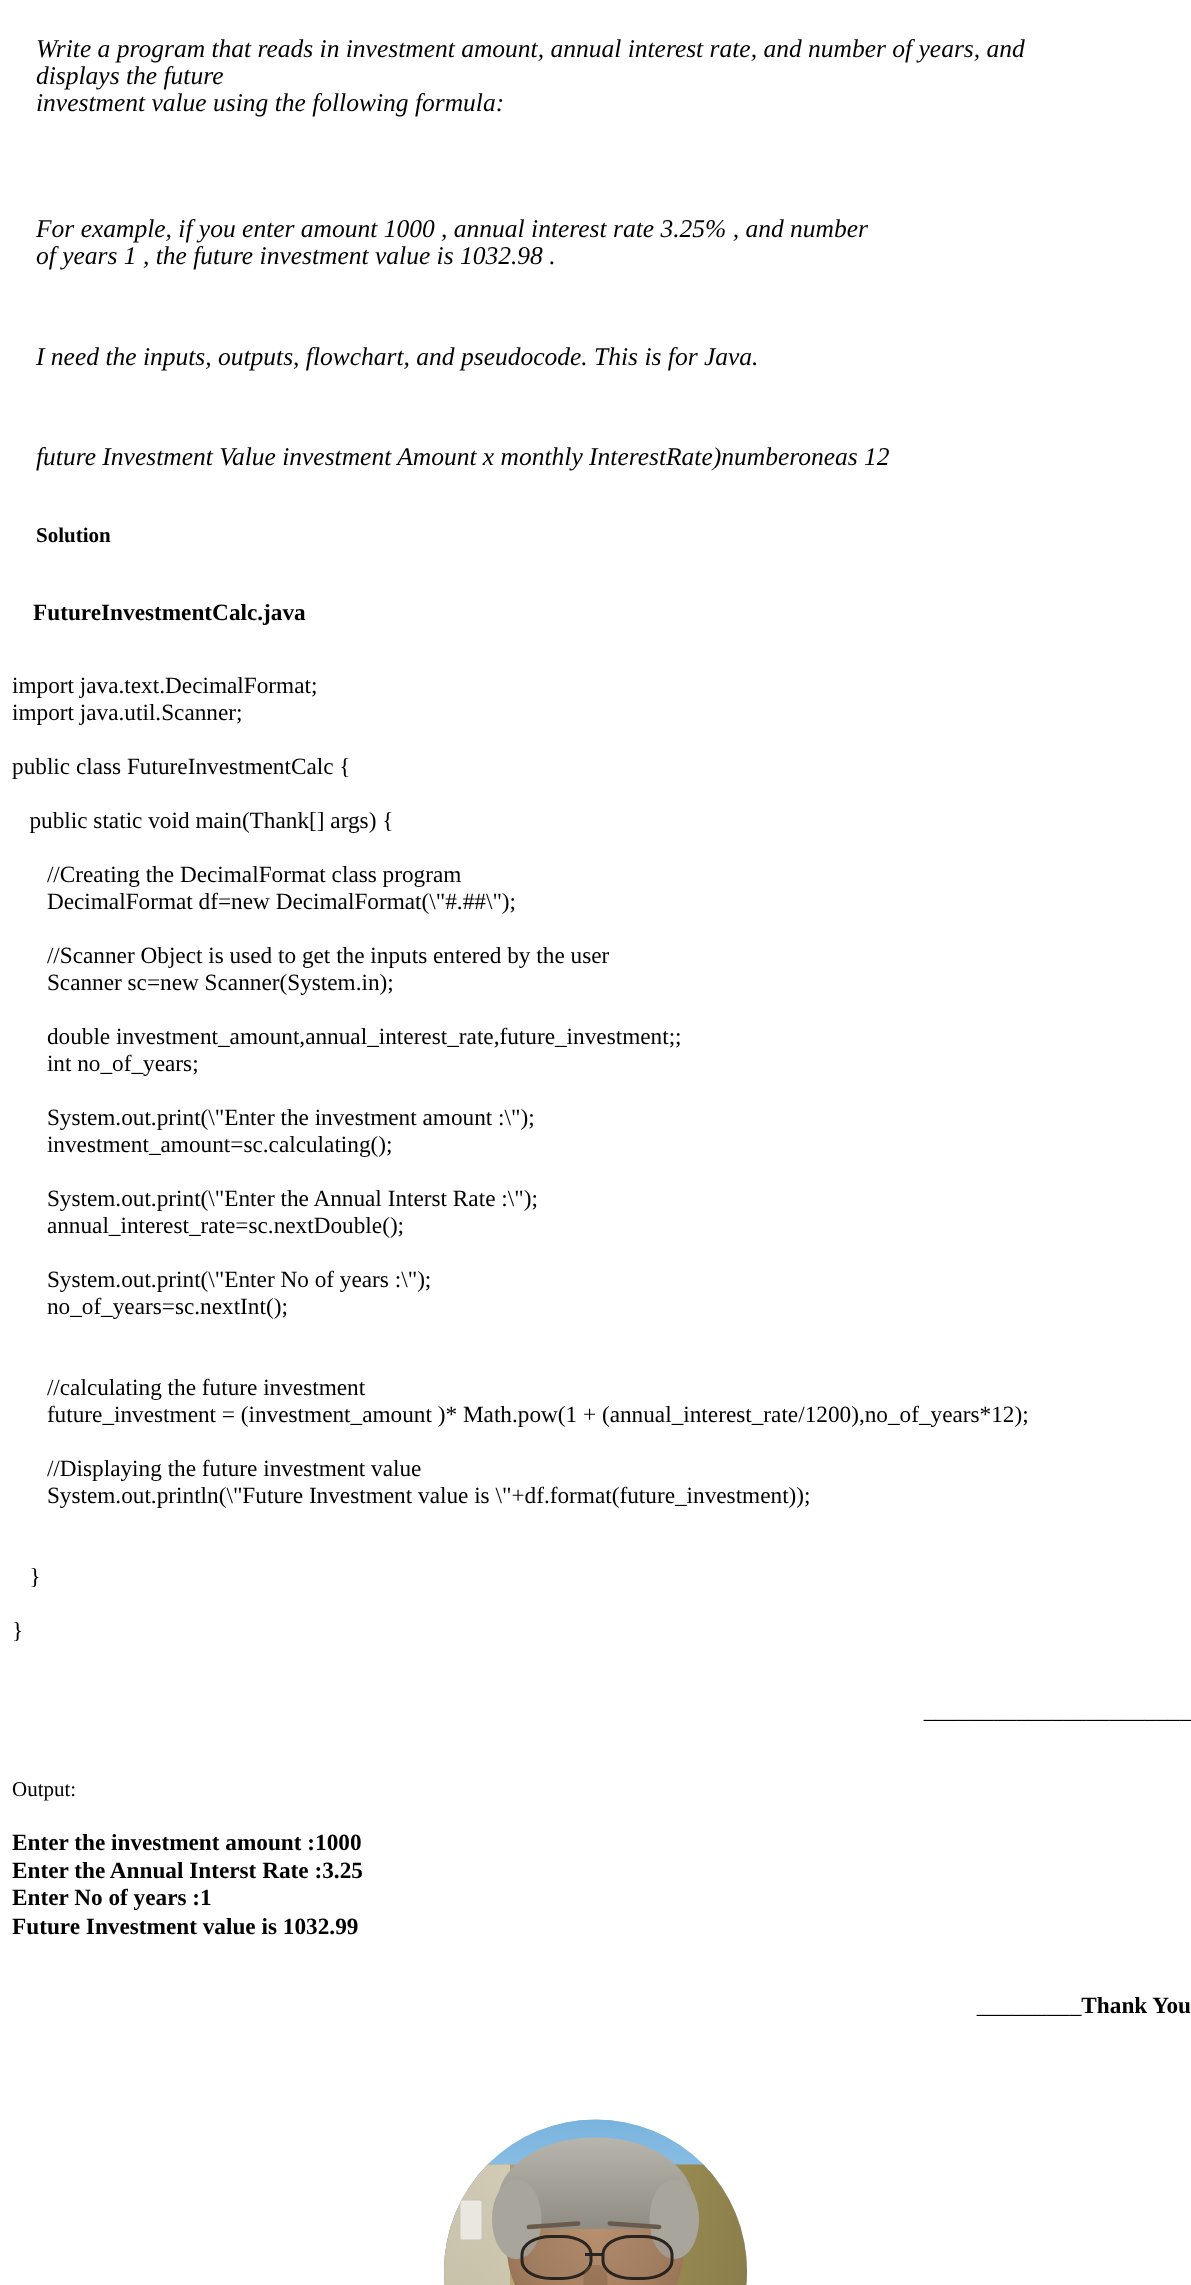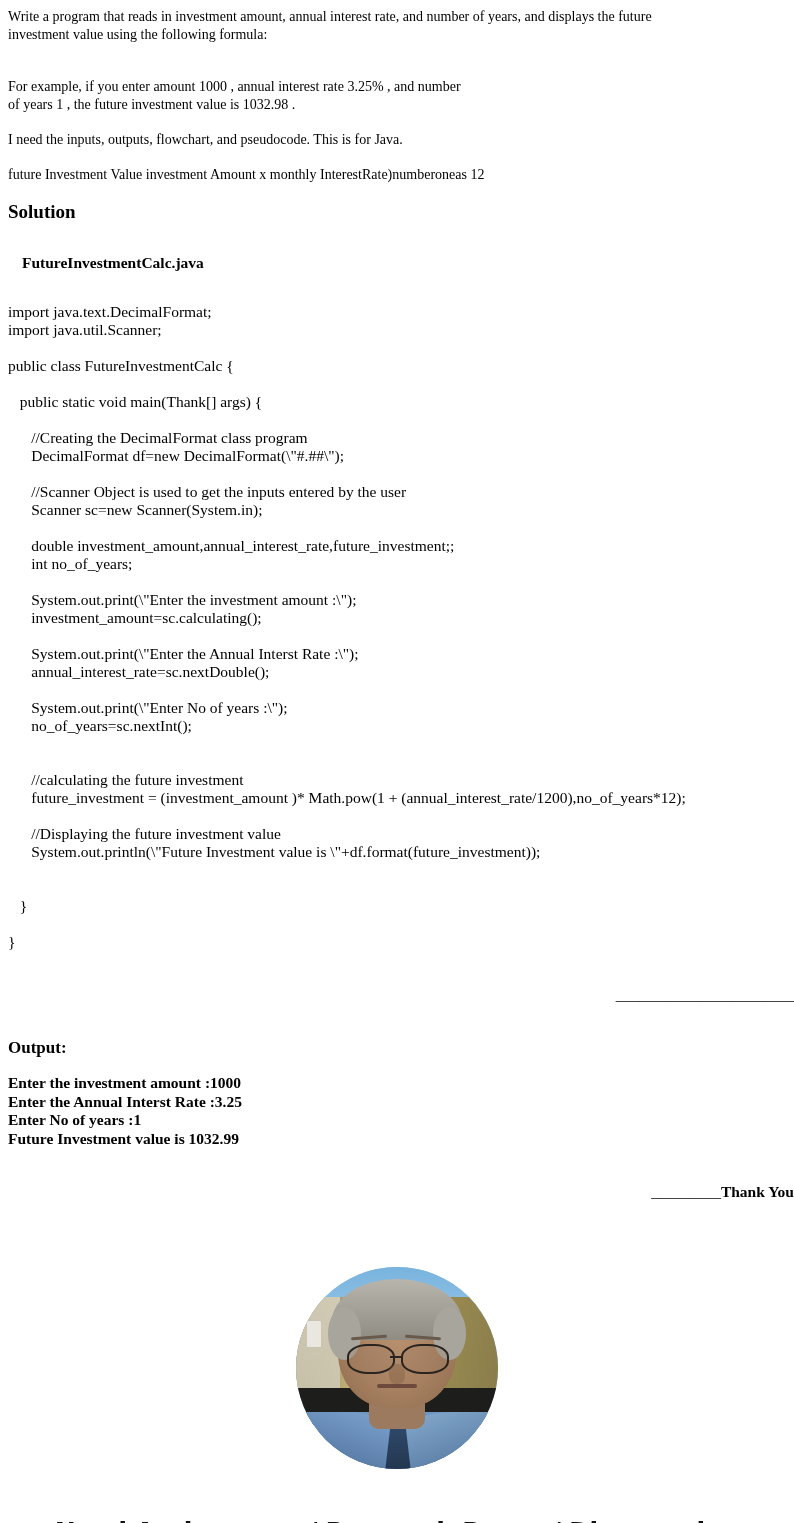--- a/index.html
+++ b/index.html
@@ -17,46 +17,47 @@
   }
   .page {
     width: 794px;
     position: relative;
   }
   
   .prose {
     padding: 8px 40px 0 8px;
   }
   .para {
-    font-size: 14px;
-    line-height: 18px;
-    margin: 0;
+    font-size: 17px;
+    line-height: 18px;
+    margin: 16px;
     white-space: pre-wrap;
+    font-style: italic;
   }
   .gap-lg { height: 34px; }
   .gap-md { height: 17px; }
 
   
   .h-solution {
-    font-size: 19px;
+    font-size: 14px;
     font-weight: bold;
     line-height: 22px;
     margin: 0;
-    padding-left: 8px;
+    padding-left: 24px;
   }
   .h-file {
     font-size: 15.5px;
     font-weight: bold;
     line-height: 18px;
     margin: 14px;
     padding-left: 8px;
   }
   .h-output {
-    font-size: 17px;
-    font-weight: bold;
+    font-size: 14px;
+    font-weight: normal;
     line-height: 18px;
     margin: 0;
     padding-left: 8px;
   }
 
   
   .code-block {
     padding-left: 8px;
   }
   .code-line {

